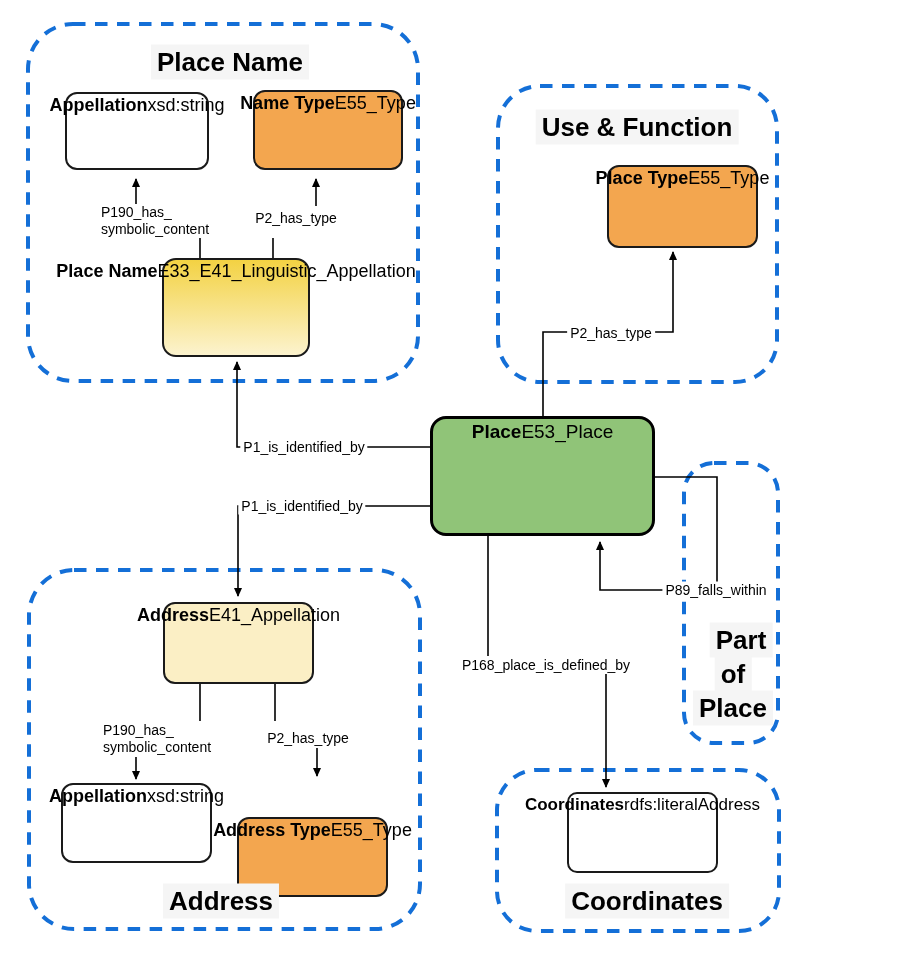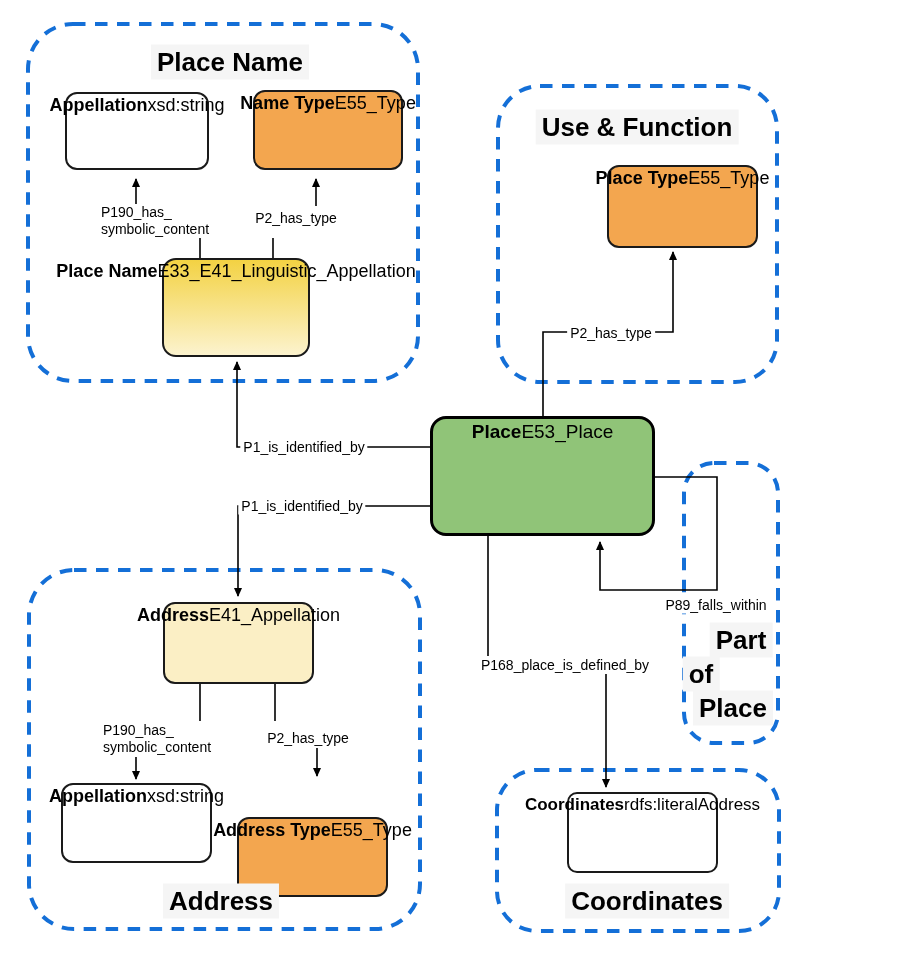--- a/index.html
+++ b/index.html
@@ -82,21 +82,21 @@
       <path class="edge" d="M275,684 V721"></path>
       <path class="edge" d="M317,748 V776" marker-end="url(#arw)"></path>
     </g>
   </svg>
 
   <div class="gtitle" style="left:230px;top:62px;">Place Name</div>
   <div class="gtitle" style="left:637px;top:127px;">Use &amp; Function</div>
   <div class="gtitle" style="left:221px;top:901px;">Address</div>
   <div class="gtitle" style="left:647px;top:901px;">Coordinates</div>
   <div class="gtitle" style="left:733px;top:640px;margin-left:8px;">Part</div>
-  <div class="gtitle" style="left:701px;top:674px;text-align:right;">of</div>
+  <div class="gtitle" style="left:733px;top:674px;text-align:right;">of</div>
   <div class="gtitle" style="left:733px;top:708px;">Place</div>
 
   <div class="node white" style="left:65px;top:92px;width:144px;height:78px;">
     <div class="b">Appellation</div>
     <div>xsd:string</div>
   </div>
 
   <div class="node orange" style="left:241px;top:90px;width:150px;height:80px;margin-left:12px;">
     <div class="b">Name Type</div>
     <div>E55_Type</div>
@@ -141,21 +141,21 @@
   </div>
 
   <div class="elabel" style="left:155px;top:221px;">
     <div>P190_has_</div>
     <div>symbolic_content</div>
   </div>
   <div class="elabel" style="left:296px;top:218px;">P2_has_type</div>
   <div class="elabel" style="left:304px;top:447px;">P1_is_identified_by</div>
   <div class="elabel" style="left:302px;top:506px;">P1_is_identified_by</div>
   <div class="elabel" style="left:611px;top:333px;">P2_has_type</div>
-  <div class="elabel" style="left:716px;top:605px;">P89_falls_within</div>
-  <div class="elabel" style="left:546px;top:665px;margin-left:19px;">P168_place_is_defined_by</div>
+  <div class="elabel" style="left:716px;top:590px;">P89_falls_within</div>
+  <div class="elabel" style="left:546px;top:665px;">P168_place_is_defined_by</div>
   <div class="elabel" style="left:157px;top:739px;">
     <div>P190_has_</div>
     <div>symbolic_content</div>
   </div>
   <div class="elabel" style="left:308px;top:738px;">P2_has_type</div>
 
 </div>
 
 </body></html>

